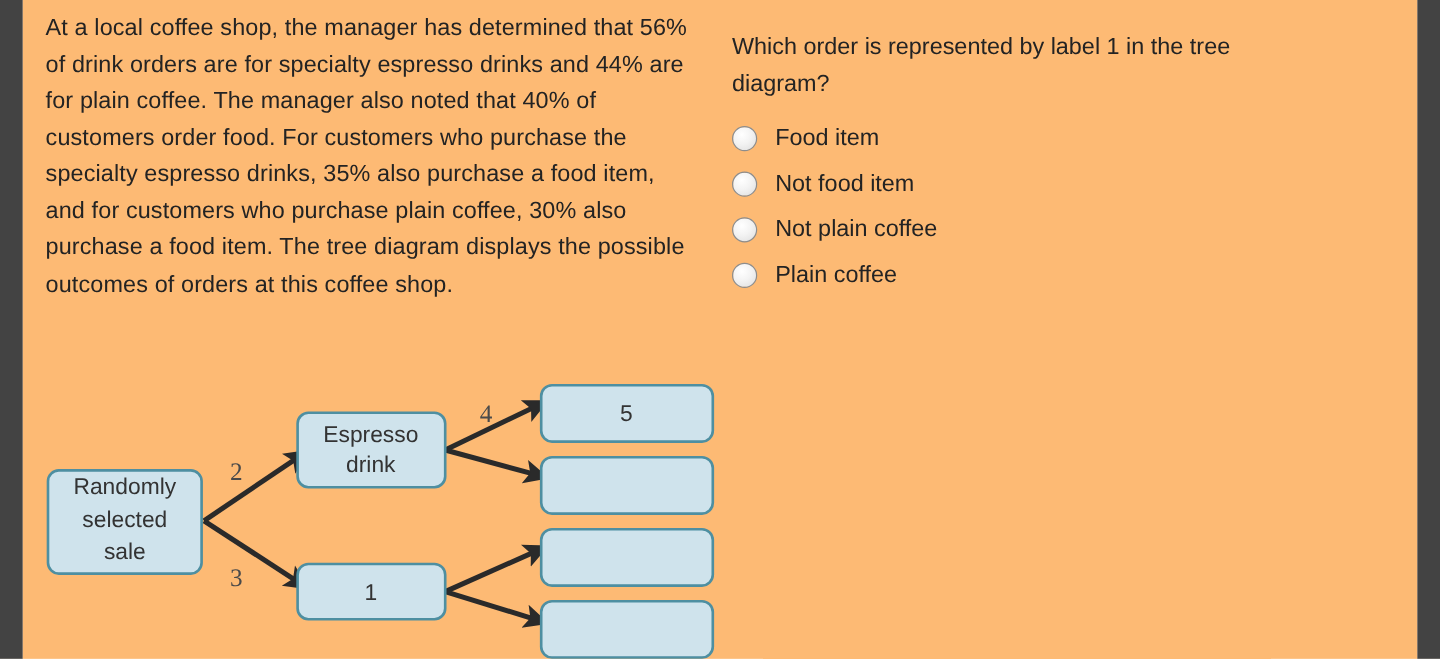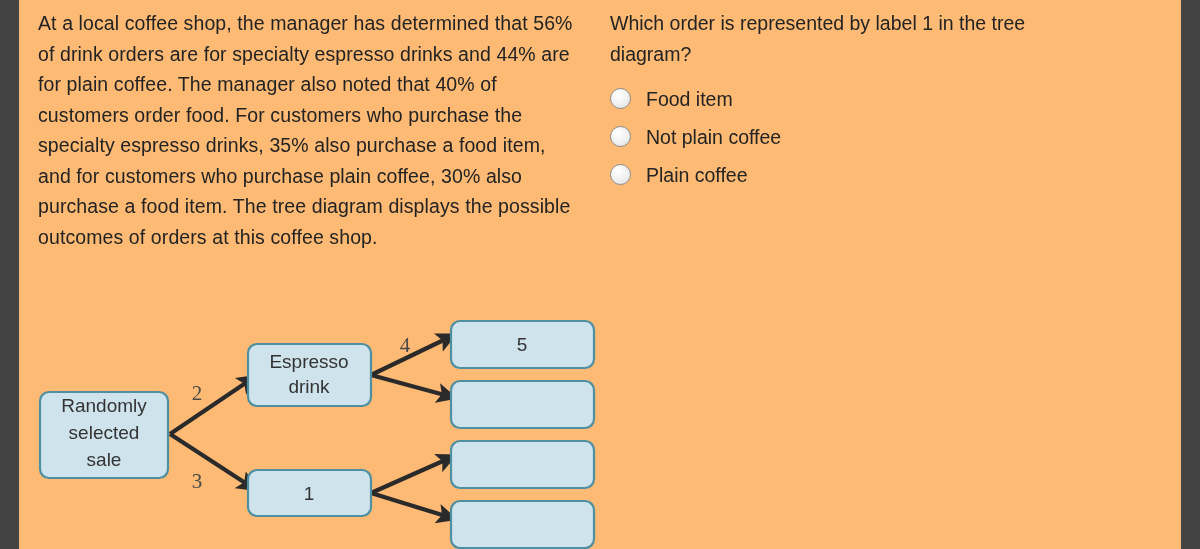--- a/index.html
+++ b/index.html
@@ -74,35 +74,35 @@
   .arrow-line {
     stroke: #2a2a2a;
     stroke-width: 4.2;
     fill: none;
   }
 
   
   .question {
     position: absolute;
     left: 591px;
-    top: 8px;
+    top: 24px;
     width: 500px;
     font-size: 19.5px;
     line-height: 31px;
     color: #232323;
   }
   .choices {
     position: absolute;
     left: 591px;
     top: 88px;
     width: 520px;
   }
   .choice {
     display: flex;
-    align-items: flex-start;
+    align-items: flex-end;
     height: 38px;
     cursor: pointer;
   }
   .radio {
     width: 21px;
     height: 21px;
     border-radius: 50%;
     border: 1.6px solid #8d8d8d;
     background: radial-gradient(circle at 38% 32%, #ffffff 0%, #f3f3f3 45%, #dddddd 100%);
     box-sizing: border-box;
@@ -185,20 +185,24 @@
 
   <div class="question">Which order is represented by label 1 in the tree diagram?</div>
 
   <div class="choices">
 
     <div class="choice">
       <span class="radio"></span>
       <span class="choice-label">Food item</span>
     </div>
 
+    <div class="choice">
+      <span class="radio"></span>
+      <span class="choice-label">Not food item</span>
+    </div>
 
     <div class="choice">
       <span class="radio"></span>
       <span class="choice-label">Not plain coffee</span>
     </div>
 
     <div class="choice">
       <span class="radio"></span>
       <span class="choice-label">Plain coffee</span>
     </div>

